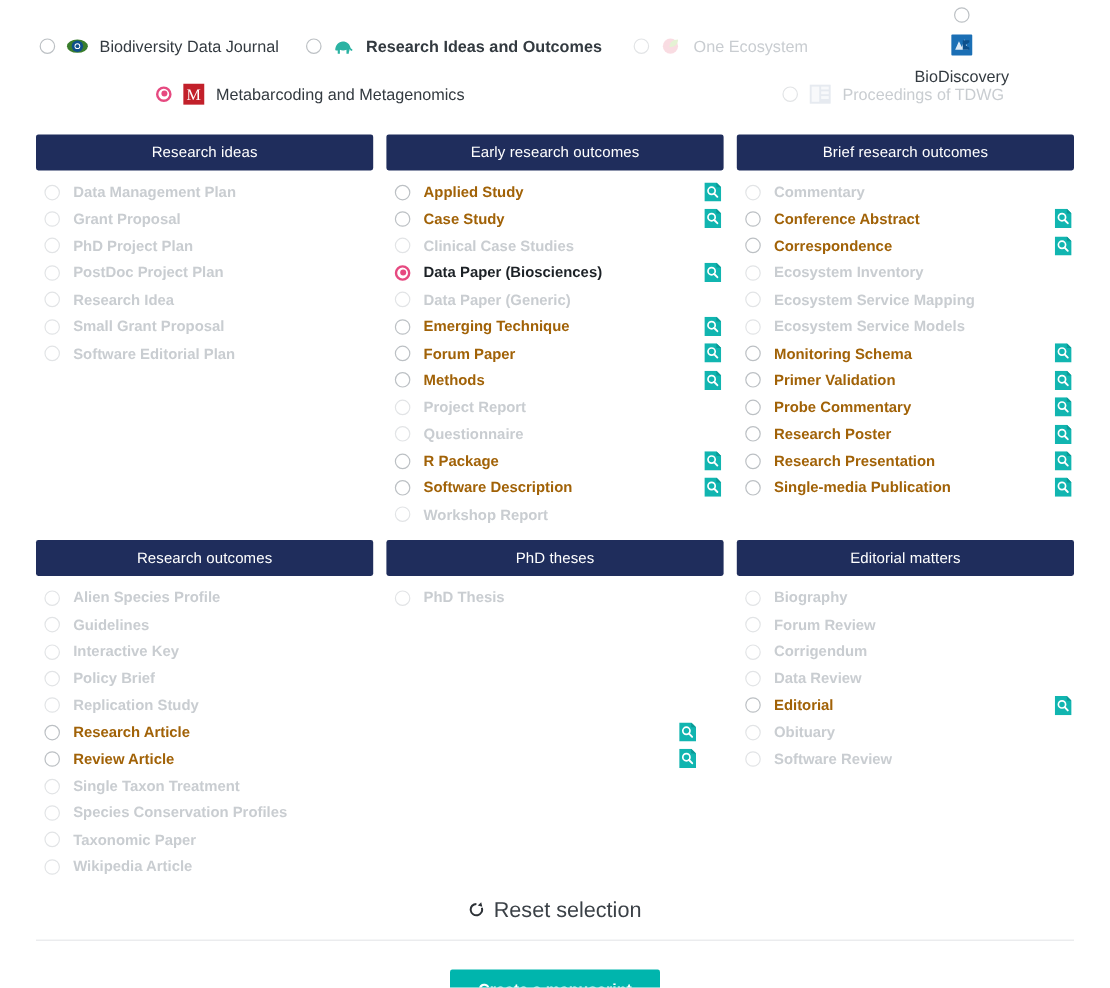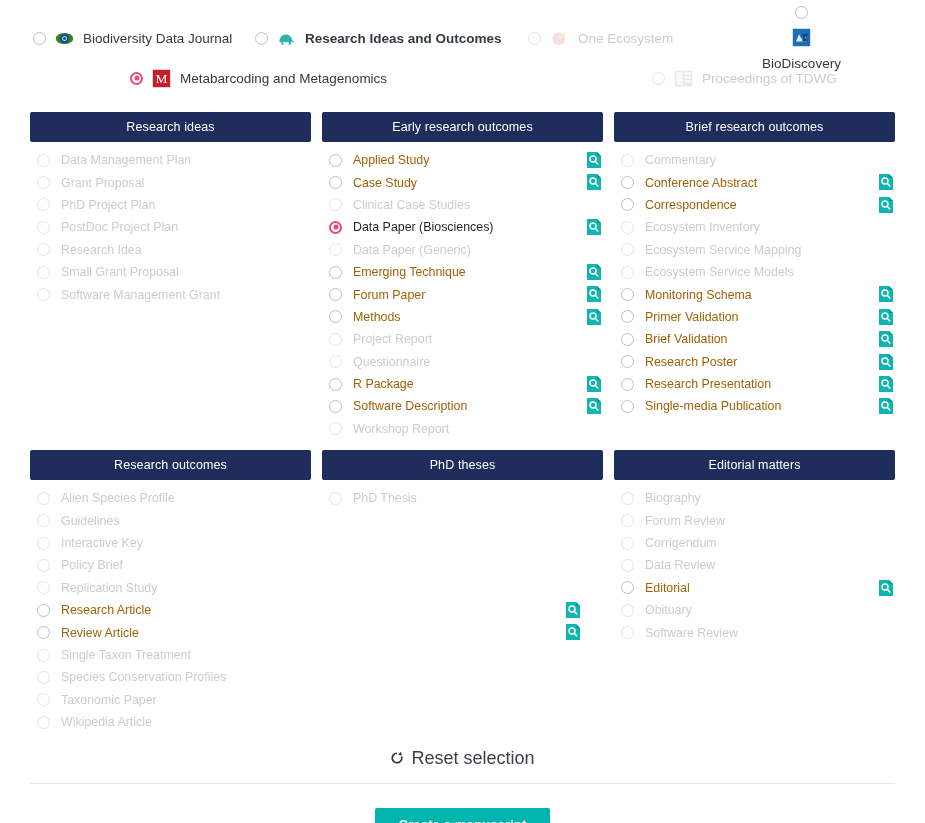--- a/index.html
+++ b/index.html
@@ -63,21 +63,21 @@
   .colhead {
     background: #1f2d5c;
     color: #ffffff;
     font-size: 12.5px;
     text-align: center;
     line-height: 30px;
     height: 30px;
     border-radius: 2px;
     letter-spacing: .1px;
   }
-  .collist { padding-top: 7px; }
+  .collist { padding-top: 7px; font-weight: bold; }
 
   .opt {
     display: flex; align-items: center;
     height: 22.4px;
     position: relative;
     padding-left: 7px;
   }
   .opt .lbl {
     font-size: 12.4px;
     color: #a16207;
@@ -228,21 +228,21 @@
           <div class="opt disabled">
             <span class="radio dim"></span>
             <span class="lbl">Research Idea</span>
           </div>
           <div class="opt disabled">
             <span class="radio dim"></span>
             <span class="lbl">Small Grant Proposal</span>
           </div>
           <div class="opt disabled">
             <span class="radio dim"></span>
-            <span class="lbl">Software Management Grant</span>
+            <span class="lbl">Software Editorial Plan</span>
           </div>
         </div>
       </div>
       <div class="col">
         <div class="colhead">Early research outcomes</div>
         <div class="collist">
           <div class="opt">
             <span class="radio"></span>
             <span class="lbl">Applied Study</span>
             <span style="position:absolute;right:1px;top:3px;display:block;width:14px;height:16px">
@@ -422,21 +422,21 @@
               <svg class="previewicon" viewBox="0 0 14 16" aria-hidden="true">
                 <path d="M0 0h10l4 4v12H0z" fill="#11b5b0"></path>
                 <path d="M10 0l4 4h-4z" fill="#0b9a96"></path>
                 <circle cx="6" cy="7" r="3" fill="none" stroke="#ffffff" stroke-width="1.4"></circle>
                 <path d="M8.2 9.3 L10.8 12" stroke="#ffffff" stroke-width="1.6" stroke-linecap="round"></path>
               </svg>
             </span>
           </div>
           <div class="opt">
             <span class="radio"></span>
-            <span class="lbl">Brief Validation</span>
+            <span class="lbl">Probe Commentary</span>
             <span style="position:absolute;right:1px;top:3px;display:block;width:14px;height:16px">
               <svg class="previewicon" viewBox="0 0 14 16" aria-hidden="true">
                 <path d="M0 0h10l4 4v12H0z" fill="#11b5b0"></path>
                 <path d="M10 0l4 4h-4z" fill="#0b9a96"></path>
                 <circle cx="6" cy="7" r="3" fill="none" stroke="#ffffff" stroke-width="1.4"></circle>
                 <path d="M8.2 9.3 L10.8 12" stroke="#ffffff" stroke-width="1.6" stroke-linecap="round"></path>
               </svg>
             </span>
           </div>
           <div class="opt">

